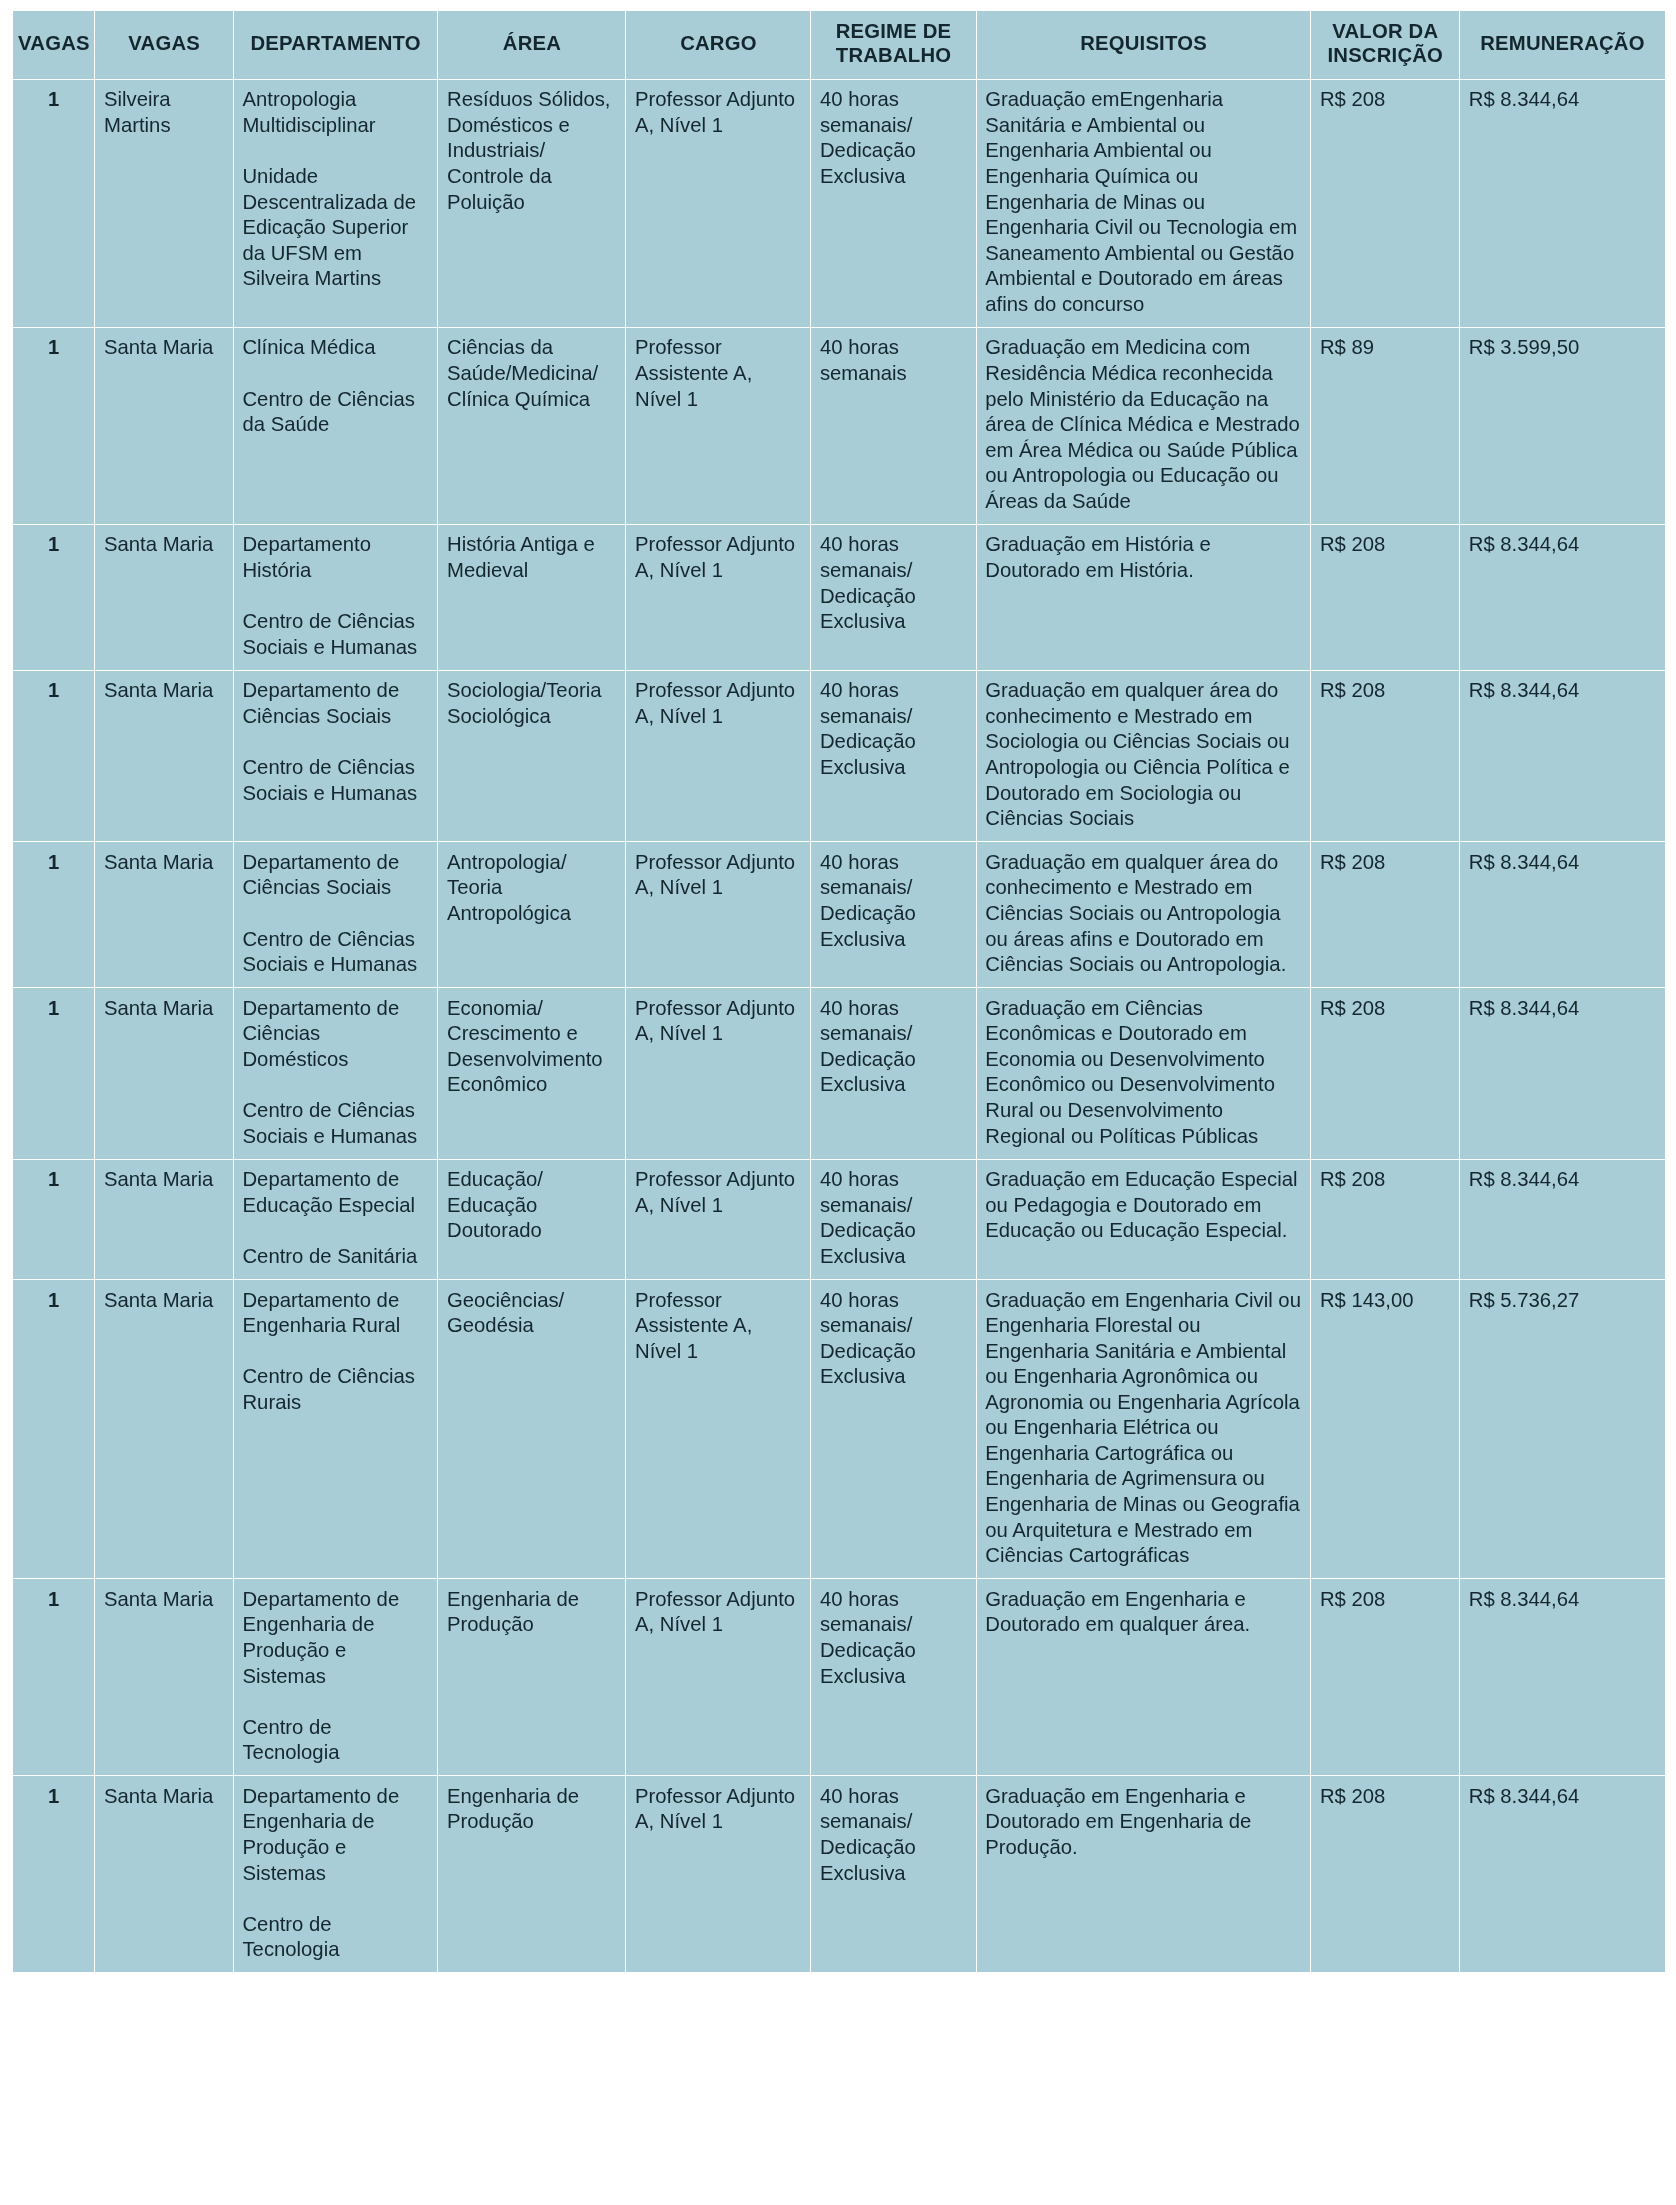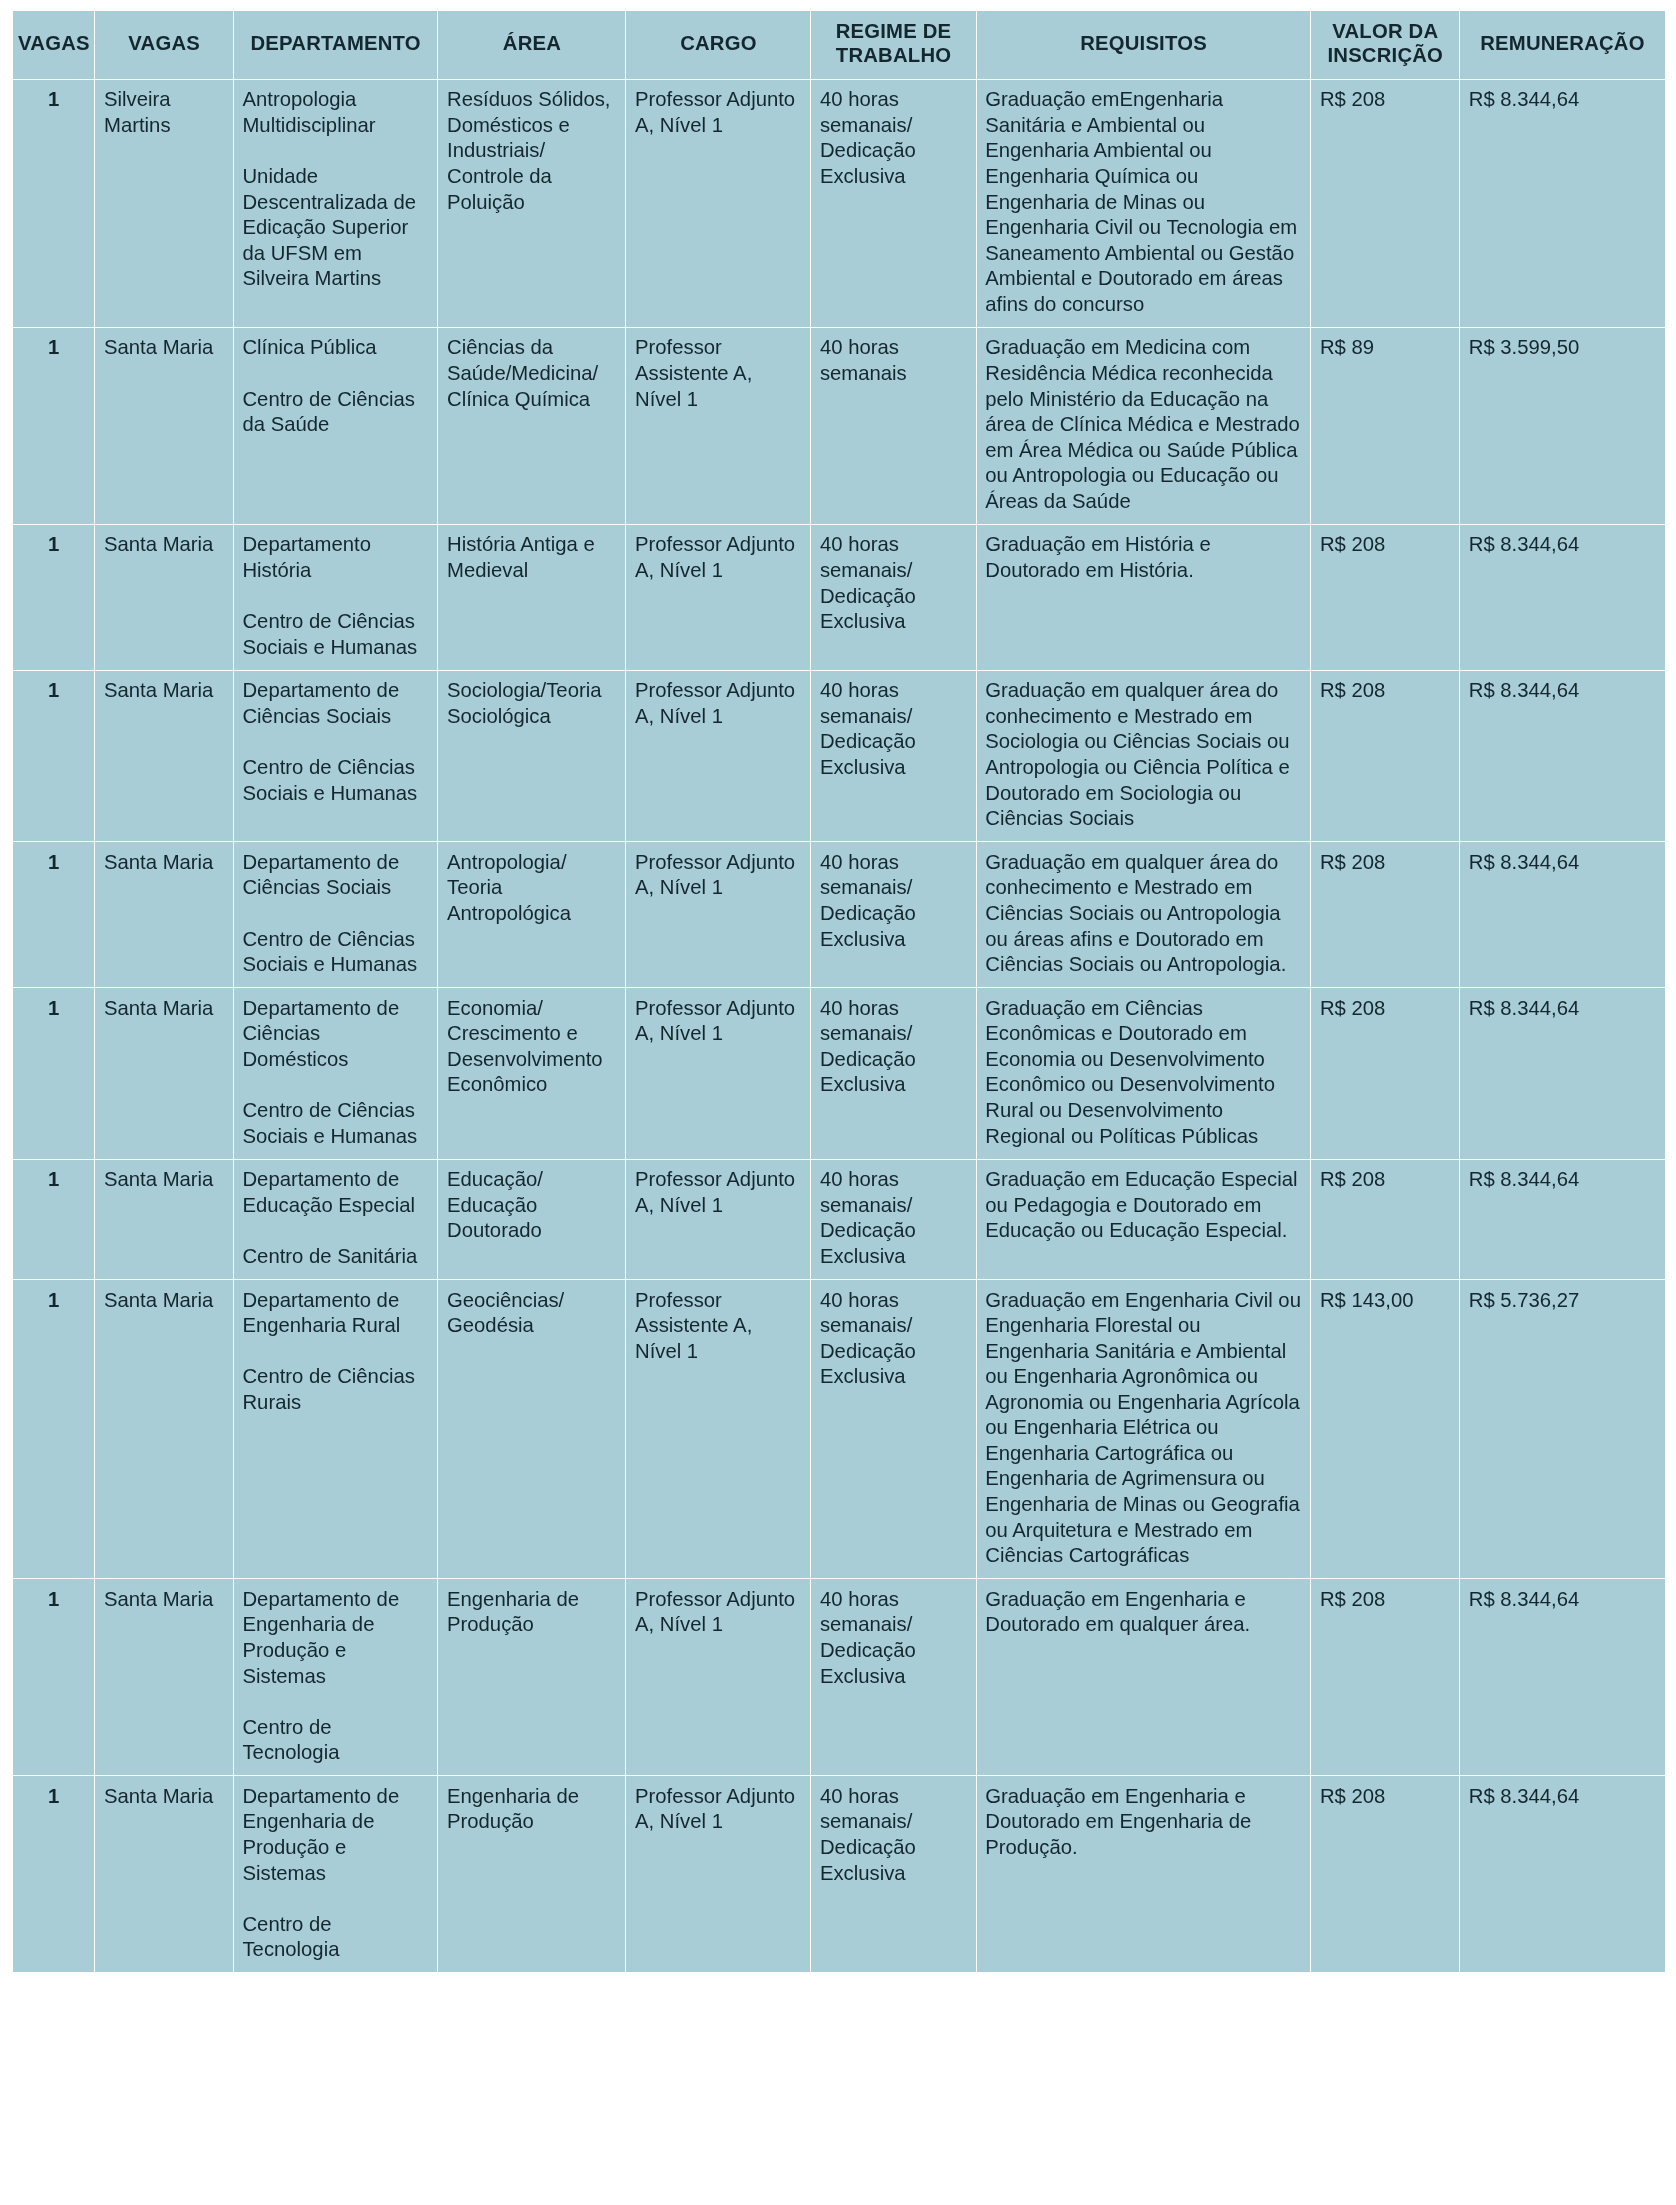--- a/index.html
+++ b/index.html
@@ -107,21 +107,21 @@
           <td>Professor Adjunto A, Nível 1</td>
           <td>40 horas semanais/ Dedicação Exclusiva</td>
           <td>Graduação emEngenharia Sanitária e Ambiental ou Engenharia Ambiental ou Engenharia Química ou Engenharia de Minas ou Engenharia Civil ou Tecnologia em Saneamento Ambiental ou Gestão Ambiental e Doutorado em áreas afins do concurso</td>
           <td>R$ 208</td>
           <td>R$ 8.344,64</td>
         </tr>
         <tr>
           <td class="vagas-cell">1</td>
           <td class="campus-cell">Santa Maria</td>
           <td>
-            <span class="cellblock">Clínica Pública</span>
+            <span class="cellblock">Clínica Médica</span>
             <span class="cellblock">Centro de Ciências da Saúde</span>
           </td>
           <td>Ciências da Saúde/Medicina/ Clínica Química</td>
           <td>Professor Assistente A, Nível 1</td>
           <td>40 horas semanais</td>
           <td>Graduação em Medicina com Residência Médica reconhecida pelo Ministério da Educação na área de Clínica Médica e Mestrado em Área Médica ou Saúde Pública ou Antropologia ou Educação ou Áreas da Saúde</td>
           <td>R$ 89</td>
           <td>R$ 3.599,50</td>
         </tr>
         <tr>

